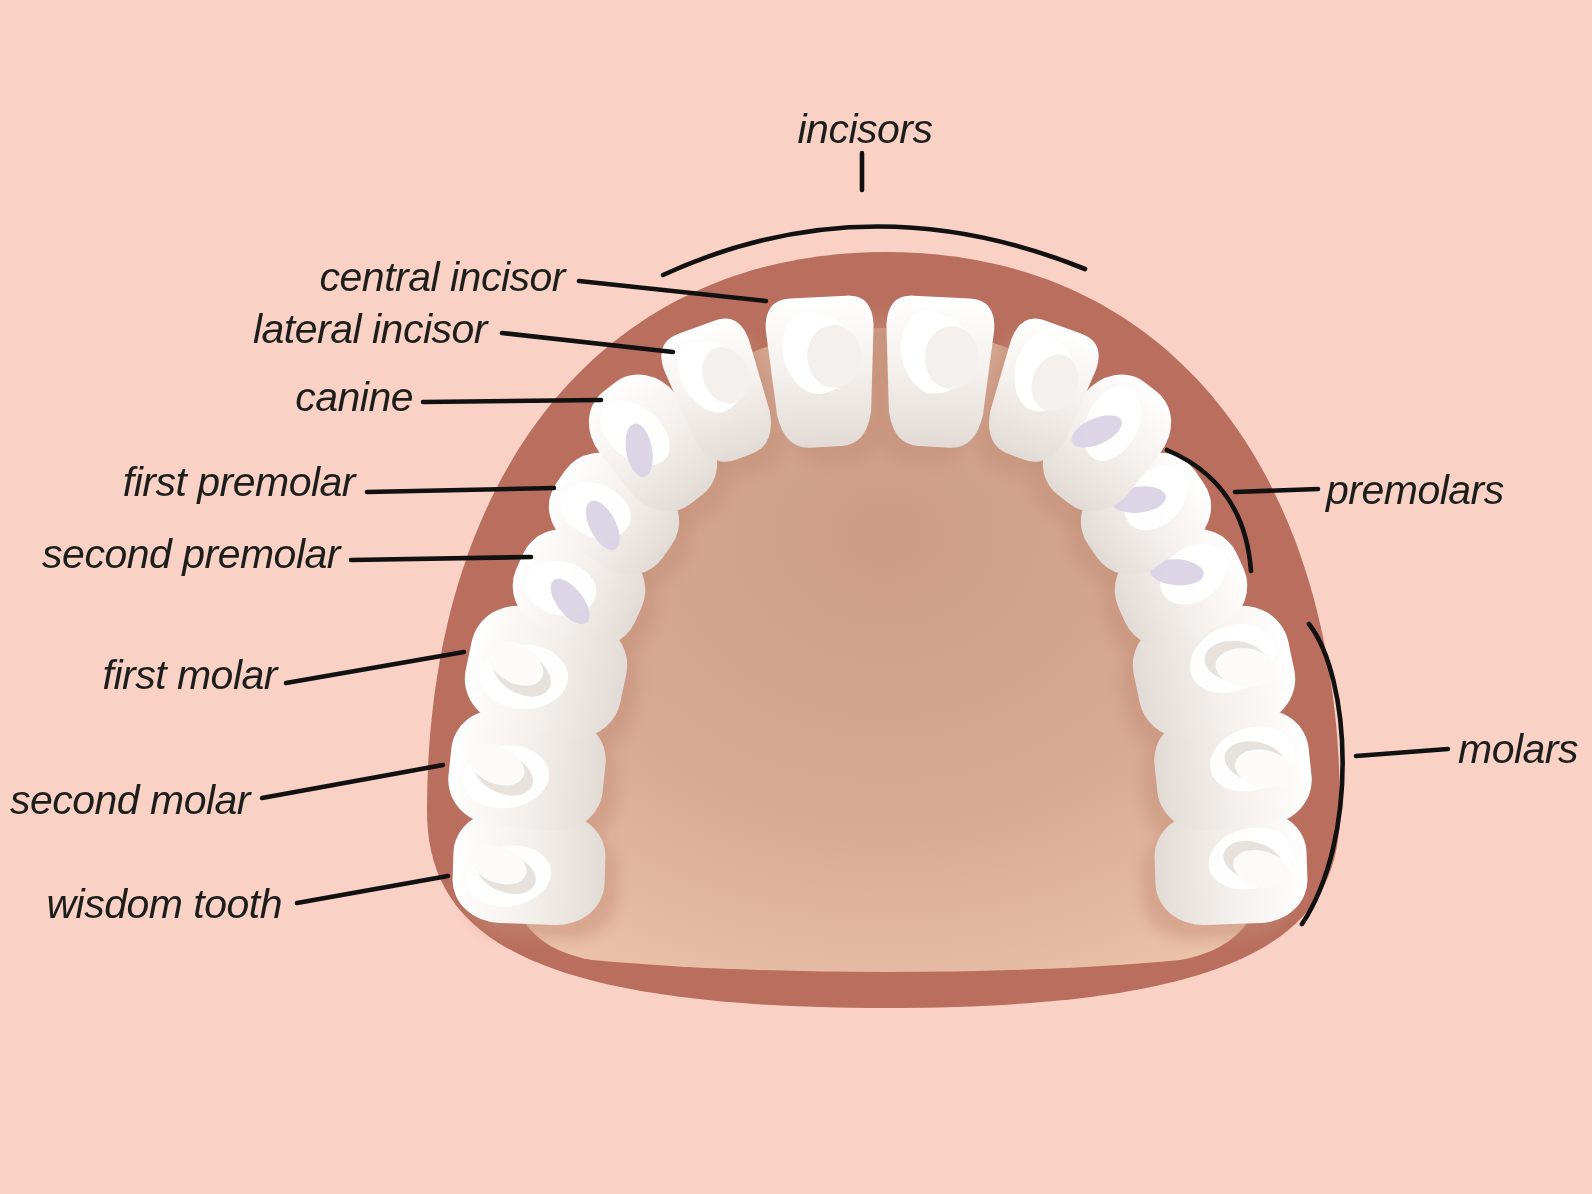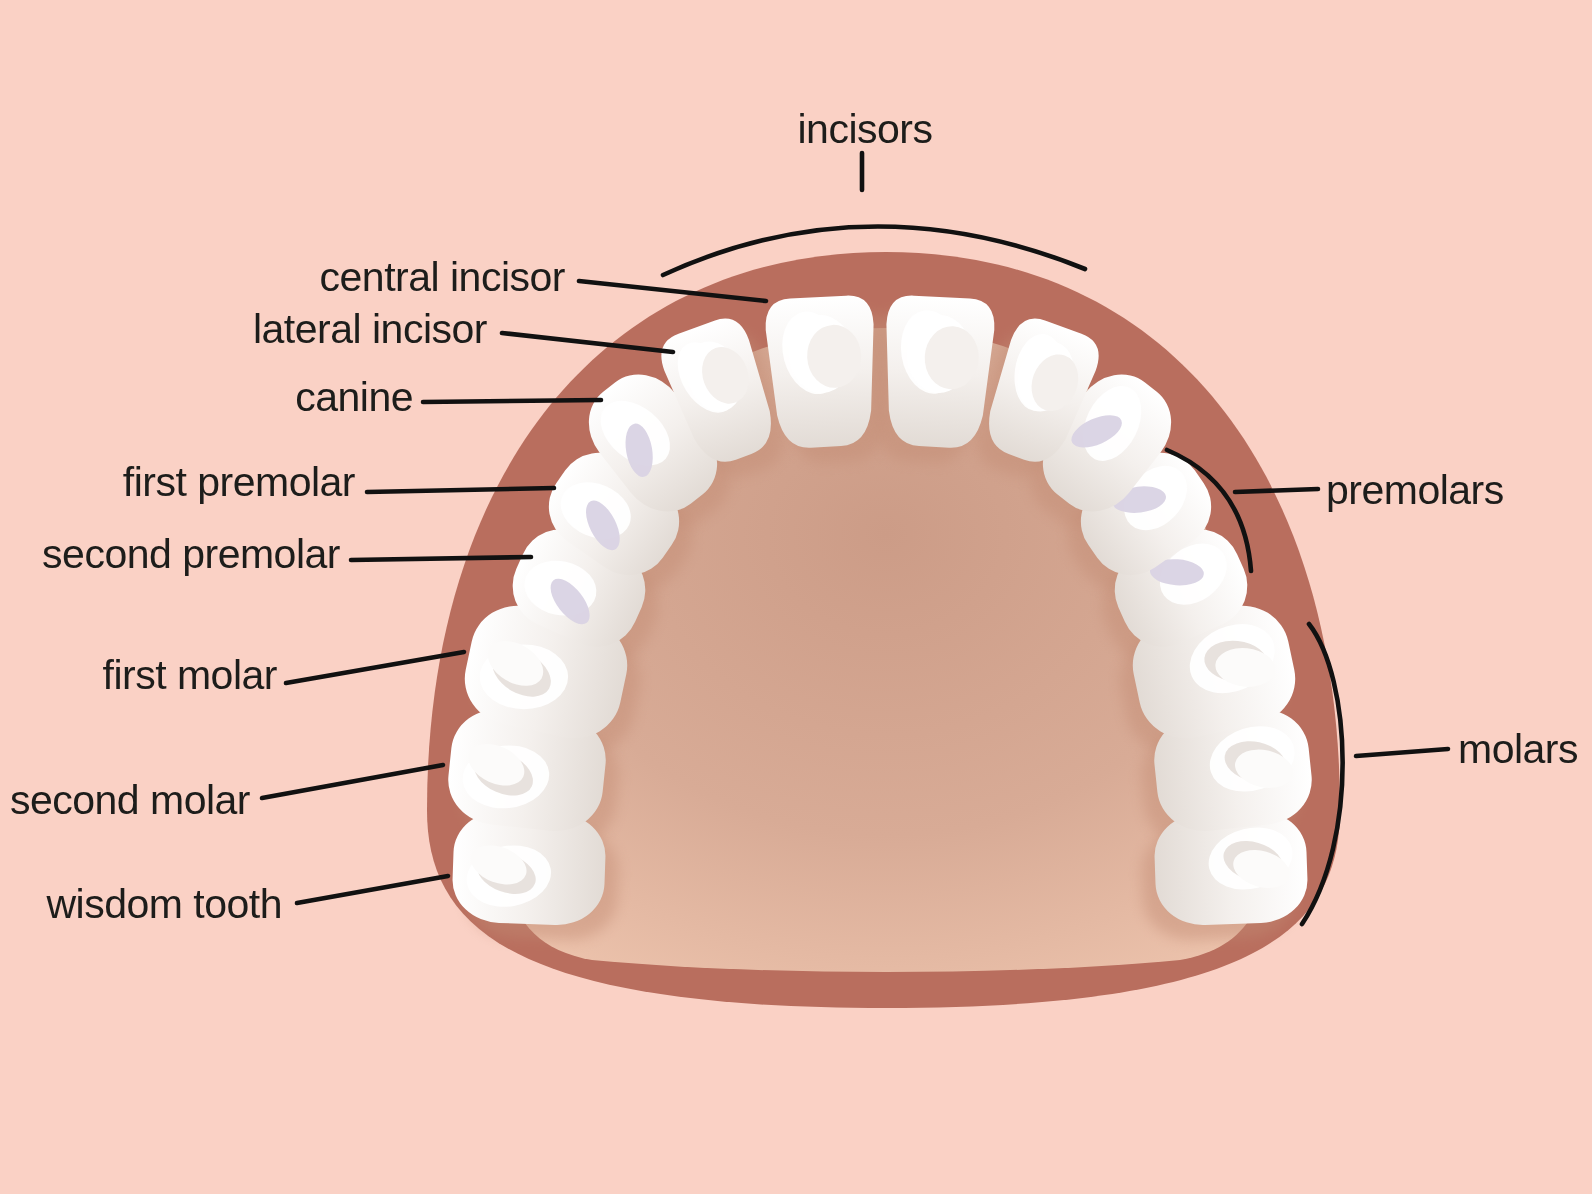--- a/index.html
+++ b/index.html
@@ -1,20 +1,21 @@
 <!DOCTYPE html>
 <html><head>
 <meta charset="utf-8">
 <style>
   html,body{margin:0;padding:0;background:#fad1c5;}
   .stage{
     position:relative;
     width:1592px;height:1194px;
     overflow:hidden;
     font-family:"Liberation Sans", sans-serif;
+    font-style:italic;
   }
   .stage svg{display:block;width:100%;height:100%;}
   text.lbl{
     font-family:"Liberation Sans", sans-serif;
     font-size:41px;
     fill:#1d1d1b;
     letter-spacing:-0.5px;
   }
   path.leader{
     stroke:#111111;

